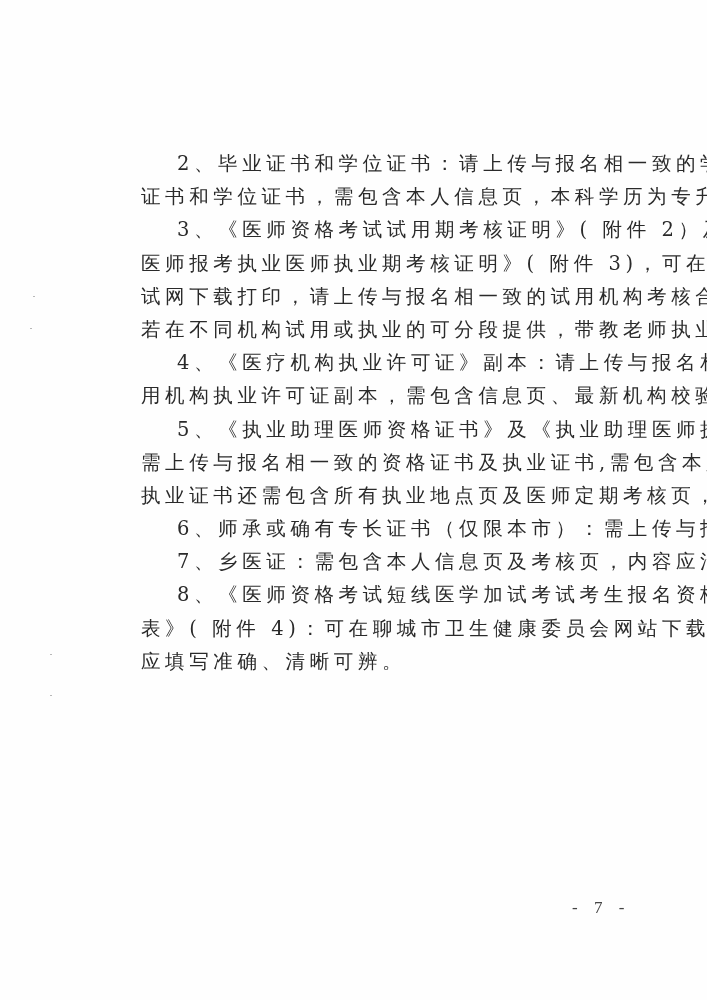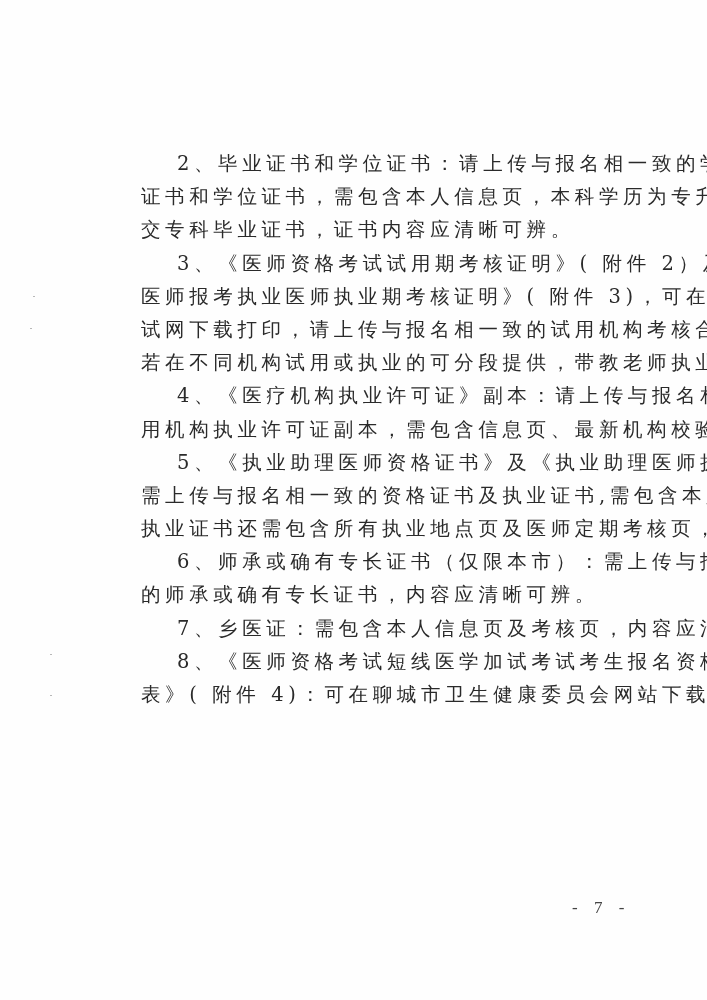--- a/index.html
+++ b/index.html
@@ -61,21 +61,20 @@
   <div class="margin-dot" style="left:33px; top:296px;"></div>
   <div class="margin-dot" style="left:30px; top:328px;"></div>
   <div class="margin-dot" style="left:50px; top:654px;"></div>
   <div class="margin-dot" style="left:50px; top:695px;"></div>
 
   <div class="content">
 
     <div class="para">
       <span class="line first">2、毕业证书和学位证书：请上传与报名相一致的学历毕业</span>
       <span class="line">证书和学位证书，需包含本人信息页，本科学历为专升本的，提</span>
-      <span class="line">交专科毕业证书，证书内容应清晰可辨。</span>
     </div>
 
     <div class="para">
       <span class="line first">3、《医师资格考试试用期考核证明》( 附件 2）及《执业助理</span>
       <span class="line">医师报考执业医师执业期考核证明》( 附件 3)，可在国家医学考</span>
       <span class="line">试网下载打印，请上传与报名相一致的试用机构考核合格证明，</span>
       <span class="line">若在不同机构试用或执业的可分段提供，带教老师执业类别须与</span>
     </div>
 
     <div class="para">
@@ -84,28 +83,28 @@
     </div>
 
     <div class="para">
       <span class="line first">5、《执业助理医师资格证书》及《执业助理医师执业证书》:</span>
       <span class="line">需上传与报名相一致的资格证书及执业证书,需包含本人信息页，</span>
       <span class="line">执业证书还需包含所有执业地点页及医师定期考核页，内容应清</span>
     </div>
 
     <div class="para">
       <span class="line first">6、师承或确有专长证书（仅限本市）：需上传与报名相一致</span>
-      <span class="line">的师承或确有专长证书，内容应清晰可辨。</span>
     </div>
 
     <div class="para">
       <span class="line first">7、乡医证：需包含本人信息页及考核页，内容应清晰可辨。</span>
     </div>
 
     <div class="para">
       <span class="line first">8、《医师资格考试短线医学加试考试考生报名资格申请审核</span>
       <span class="line">表》( 附件 4)：可在聊城市卫生健康委员会网站下载打印，内容</span>
+      <span class="line">应填写准确、清晰可辨。</span>
     </div>
 
   </div>
 
   <div class="page-number">- 7 -</div>
 </div>
 
 </body></html>

